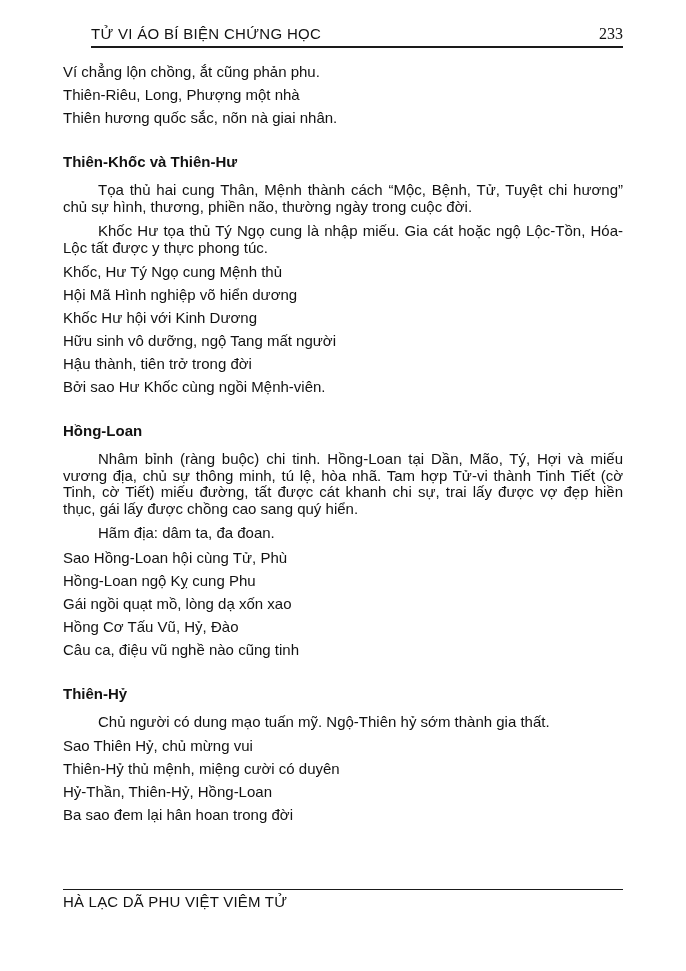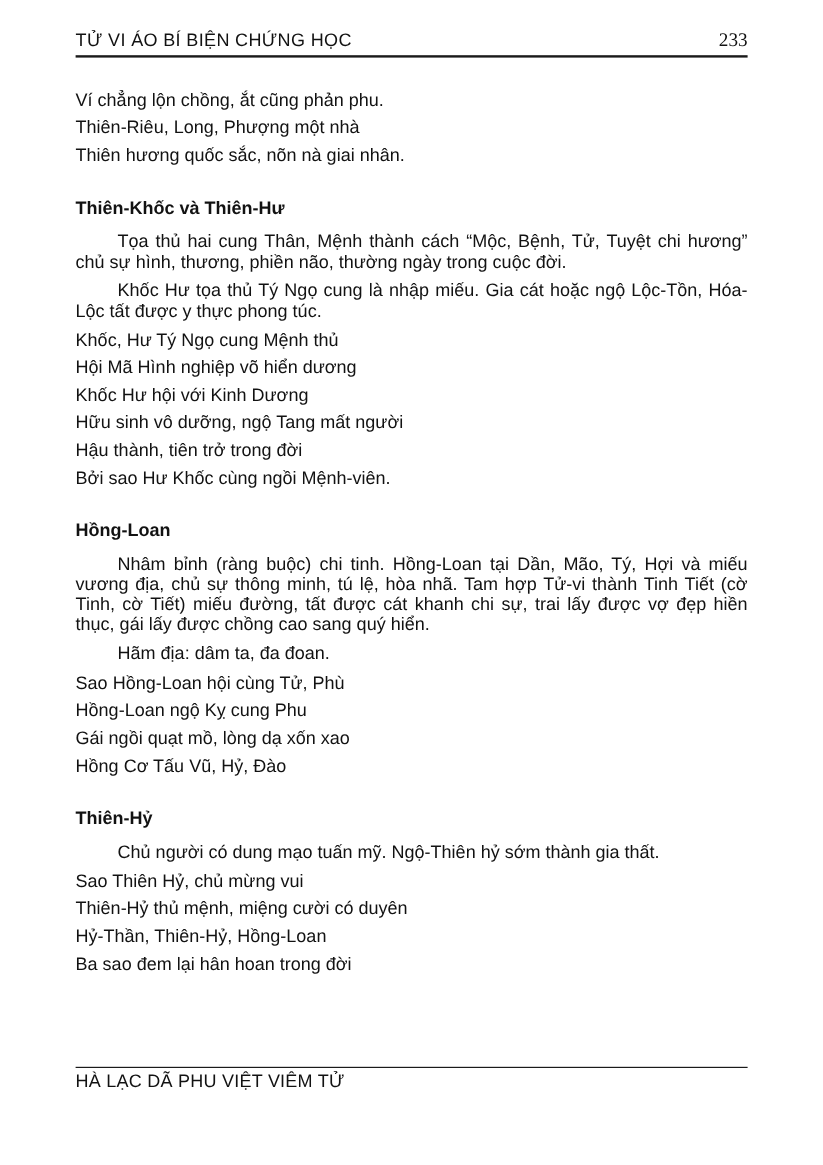--- a/index.html
+++ b/index.html
@@ -19,32 +19,33 @@
     height: 971px;
     padding: 25px 63px 0 63px;
     background: #ffffff;
   }
   .header {
     display: flex;
     justify-content: space-between;
     align-items: flex-end;
     border-bottom: 2px solid #1a1a1a;
     padding-bottom: 4px;
+    margin-left: 28px;
   }
   .header .title {
     font-size: 15px;
     letter-spacing: 0.3px;
     white-space: nowrap;
   }
   .header .pagenum {
     font-family: "Liberation Serif", "DejaVu Serif", serif;
     font-size: 16px;
     line-height: 1;
   }
-  .body-text { margin-top: 28px; }
+  .body-text { margin-top: 16px; }
   .verse {
     line-height: 16px;
     margin-bottom: 7px;
     white-space: nowrap;
   }
   .section-heading {
     font-weight: bold;
     font-size: 15px;
     line-height: 16px;
     margin-top: 28px;
@@ -96,20 +97,21 @@
     <p class="verse">Hậu thành, tiên trở trong đời</p>
     <p class="verse">Bởi sao Hư Khốc cùng ngồi Mệnh-viên.</p>
 
     <p class="section-heading">Hồng-Loan</p>
     <p class="paragraph">Nhâm bỉnh (ràng buộc) chi tinh. Hồng-Loan tại Dần, Mão, Tý, Hợi và miếu vương địa, chủ sự thông minh, tú lệ, hòa nhã. Tam hợp Tử-vi thành Tinh Tiết (cờ Tinh, cờ Tiết) miếu đường, tất được cát khanh chi sự, trai lấy được vợ đẹp hiền thục, gái lấy được chồng cao sang quý hiển.</p>
     <p class="paragraph short">Hãm địa: dâm ta, đa đoan.</p>
     <p class="verse">Sao Hồng-Loan hội cùng Tử, Phù</p>
     <p class="verse">Hồng-Loan ngộ Kỵ cung Phu</p>
     <p class="verse">Gái ngồi quạt mồ, lòng dạ xốn xao</p>
     <p class="verse">Hồng Cơ Tấu Vũ, Hỷ, Đào</p>
+    <p class="verse">Câu ca, điệu vũ nghề nào cũng tinh</p>
 
     <p class="section-heading">Thiên-Hỷ</p>
     <p class="paragraph short">Chủ người có dung mạo tuấn mỹ. Ngộ-Thiên hỷ sớm thành gia thất.</p>
     <p class="verse">Sao Thiên Hỷ, chủ mừng vui</p>
     <p class="verse">Thiên-Hỷ thủ mệnh, miệng cười có duyên</p>
     <p class="verse">Hỷ-Thần, Thiên-Hỷ, Hồng-Loan</p>
     <p class="verse">Ba sao đem lại hân hoan trong đời</p>
   </div>
 
   <div class="footer">

